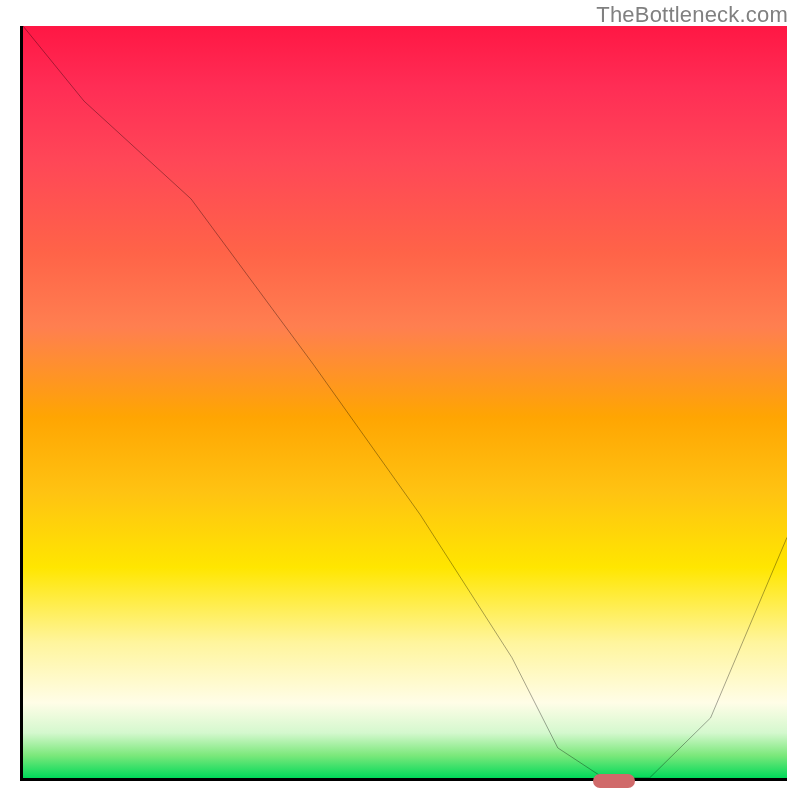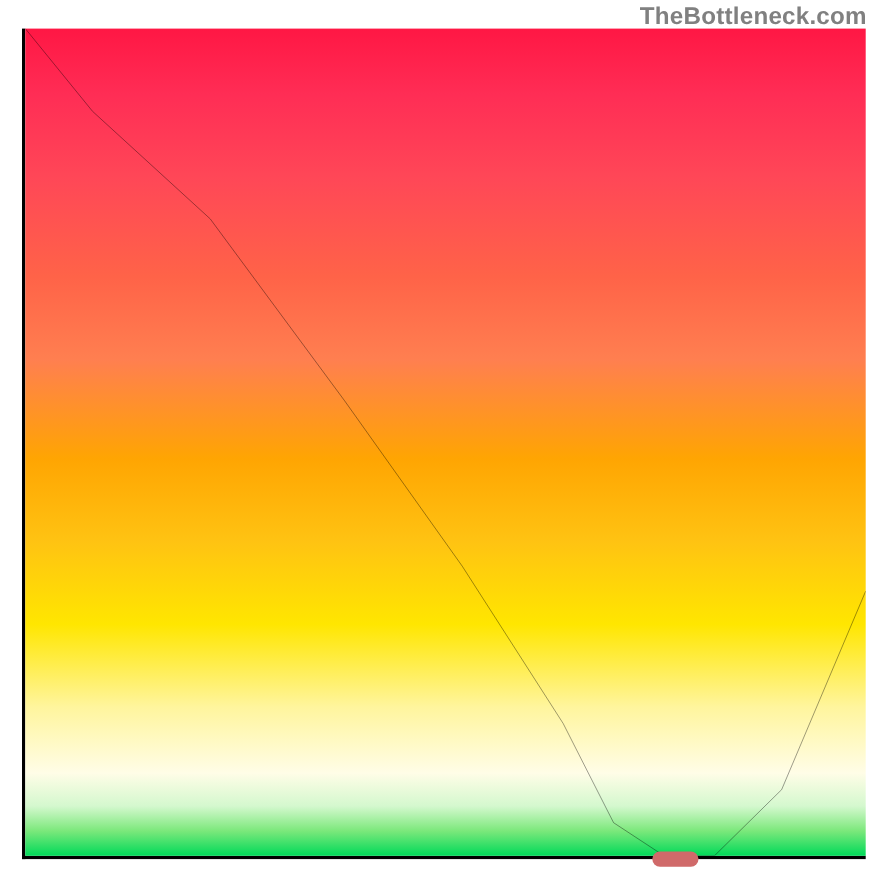--- a/index.html
+++ b/index.html
@@ -9,21 +9,21 @@
     background: #ffffff;
     font-family: Arial, Helvetica, sans-serif;
     position: relative;
     overflow: hidden;
   }
   .watermark {
     position: absolute;
     top: 2px;
     right: 12px;
     font-size: 22px;
-    font-weight: 700;
+    font-weight: 400;
     color: #808080;
     letter-spacing: 0.2px;
     z-index: 10;
   }
   .plot-area {
     position: absolute;
     left: 20px;
     top: 26px;
     width: 767px;
     height: 755px;

